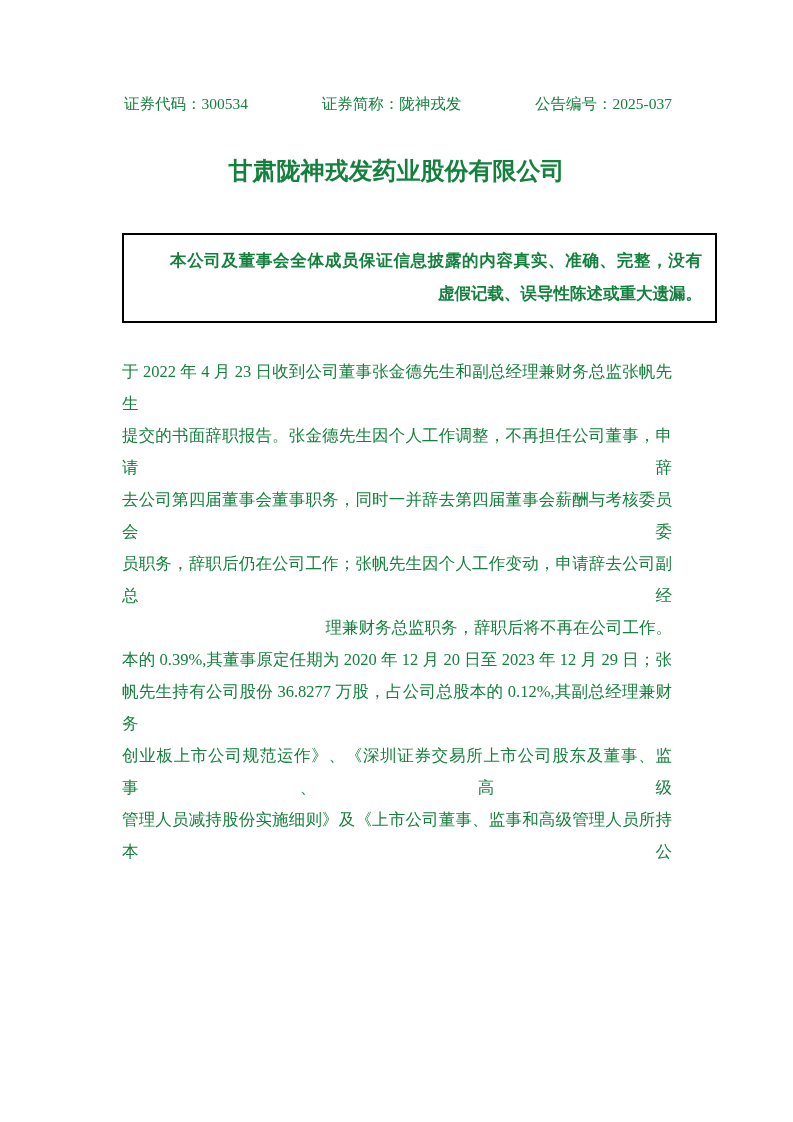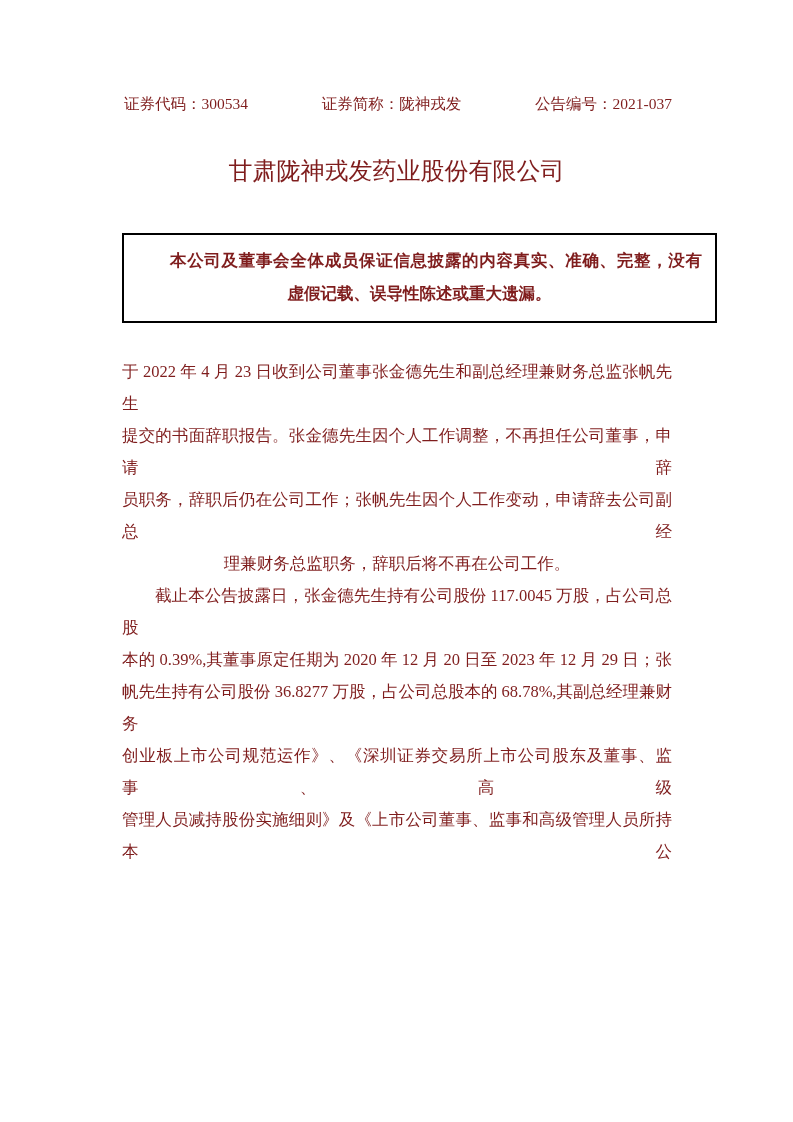--- a/index.html
+++ b/index.html
@@ -2,36 +2,36 @@
 <html><head>
 <meta charset="utf-8">
 <style>
   html, body { margin: 0; padding: 0; background: #888; }
   .page {
     position: relative;
     width: 793px;
     height: 1122px;
     margin: 0 auto;
     background: #ffffff;
-    color: #7f1d1d;
+    color: #15803d;
     font-family: "Liberation Serif", "DejaVu Serif", serif;
     overflow: hidden;
     box-sizing: border-box;
   }
   .header-row {
     display: flex;
     justify-content: space-between;
     padding: 93px 121px 0 124px;
     font-size: 15.5px;
     line-height: 22px;
     white-space: nowrap;
   }
   .title {
     text-align: center;
-    font-weight: 400;
+    font-weight: 700;
     font-size: 24px;
     line-height: 46px;
   }
   .title-block { margin-top: 33px; }
   .notice-box {
     margin: 39px 76px 0 122px;
     border: 2px solid #000000;
     padding: 9px 13px 11px 13px;
     font-size: 16.5px;
     font-weight: 700;
@@ -41,57 +41,57 @@
   .body-text {
     margin: 33px 121px 0 122px;
     font-size: 16.5px;
     line-height: 32px;
   }
   .jline {
     text-align: justify;
     text-align-last: justify;
   }
   .endline {
-    text-align: center;
+    text-align: right;
   }
   .indent { text-indent: 2em; }
 </style>
 </head>
 <body>
 
 <div class="page">
 
   <div class="header-row">
     <span>证券代码：300534</span>
     <span>证券简称：陇神戎发</span>
-    <span>公告编号：2021-037</span>
+    <span>公告编号：2025-037</span>
   </div>
 
   <div class="title-block">
     <div class="title">甘肃陇神戎发药业股份有限公司</div>
   </div>
 
   <div class="notice-box">
     <div class="jline indent">本公司及董事会全体成员保证信息披露的内容真实、准确、完整，没有</div>
     <div class="endline">虚假记载、误导性陈述或重大遗漏。</div>
   </div>
 
   <div class="body-text">
 
     <div class="paragraph">
       <div class="jline">于 2022 年 4 月 23 日收到公司董事张金德先生和副总经理兼财务总监张帆先生</div>
       <div class="jline">提交的书面辞职报告。张金德先生因个人工作调整，不再担任公司董事，申请辞</div>
+      <div class="jline">去公司第四届董事会董事职务，同时一并辞去第四届董事会薪酬与考核委员会委</div>
       <div class="jline">员职务，辞职后仍在公司工作；张帆先生因个人工作变动，申请辞去公司副总经</div>
       <div class="endline">理兼财务总监职务，辞职后将不再在公司工作。</div>
     </div>
 
     <div class="paragraph">
-      <div class="jline indent">截止本公告披露日，张金德先生持有公司股份 117.0045 万股，占公司总股</div>
       <div class="jline">本的 0.39%,其董事原定任期为 2020 年 12 月 20 日至 2023 年 12 月 29 日；张</div>
-      <div class="jline">帆先生持有公司股份 36.8277 万股，占公司总股本的 68.78%,其副总经理兼财务</div>
+      <div class="jline">帆先生持有公司股份 36.8277 万股，占公司总股本的 0.12%,其副总经理兼财务</div>
       <div class="jline">创业板上市公司规范运作》、《深圳证券交易所上市公司股东及董事、监事、高级</div>
       <div class="jline">管理人员减持股份实施细则》及《上市公司董事、监事和高级管理人员所持本公</div>
 
     </div>
 
   </div>
 
 </div>
 
 </body></html>

